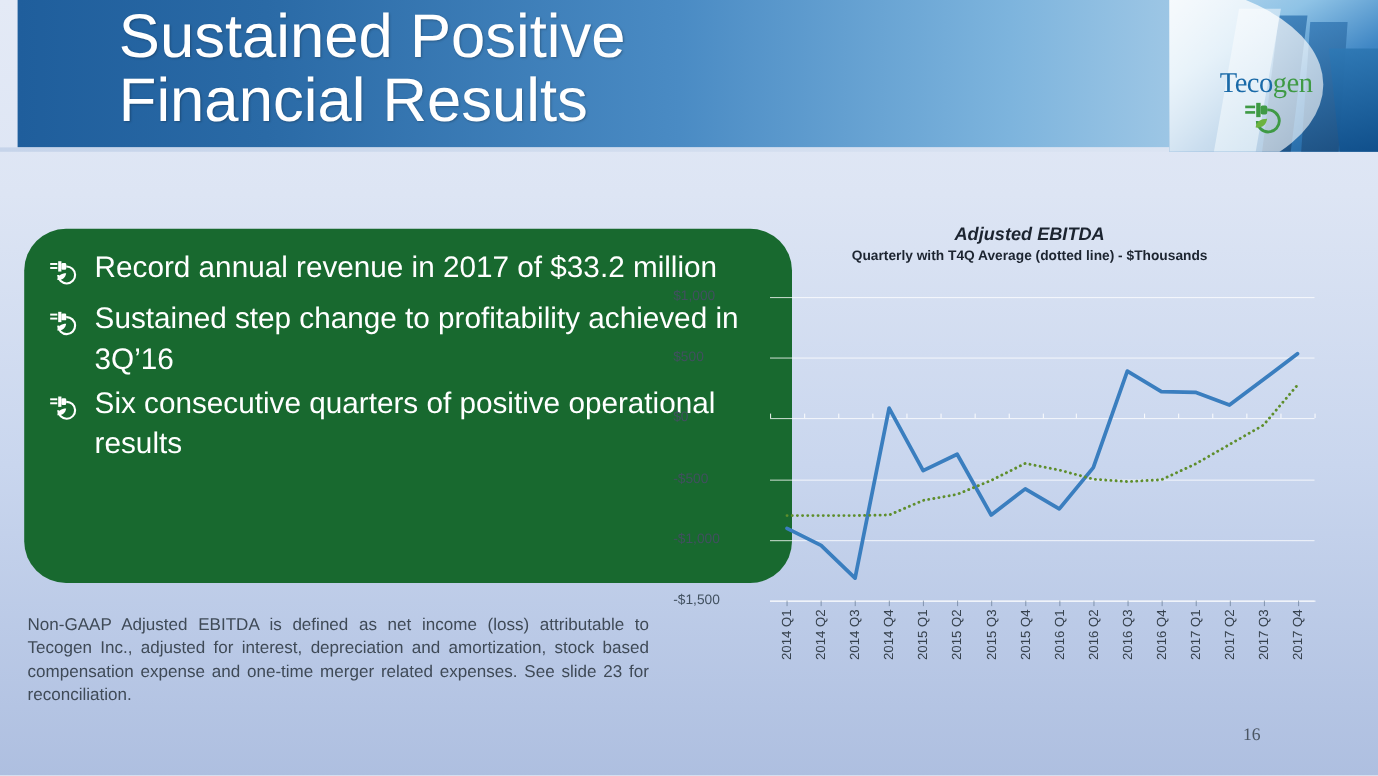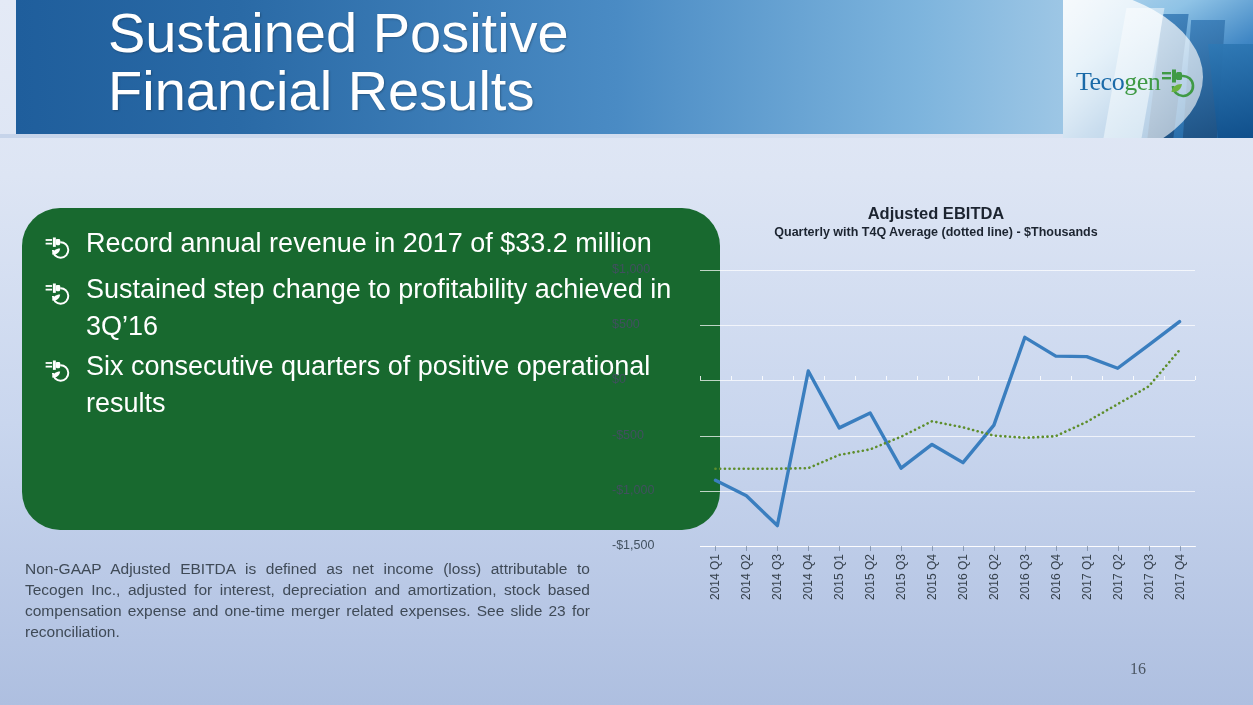--- a/index.html
+++ b/index.html
@@ -37,21 +37,21 @@
   .bldg { position: absolute; background: linear-gradient(160deg,#d7e9f6,#9cc6e4); opacity:.85; }
   .bldg.dark { background: linear-gradient(160deg,#3b7fba,#1d4f80); opacity:.9; }
   .bldg.glass { background: linear-gradient(170deg,#2f79b5,#0f4e8a); opacity:.95; }
   #logo-wash {
     position:absolute; left:-30px; top:-18px; width:170px; height:190px;
     border-radius: 0 100% 100% 0 / 0 50% 50% 0;
     background: linear-gradient(120deg, rgba(255,255,255,.92), rgba(255,255,255,.55));
   }
   #logo-mark {
     position:absolute; left:13px; top:63px; width:150px; height:38px;
-    display:flex; align-items:center;
+    display:flex; align-items:center;flex-direction:column;
   }
   #logo-word {
     font-family:"Liberation Serif", serif; font-size:26px; color:#1a6aa8;
     letter-spacing:-.5px; line-height:26px;
   }
   #logo-word .gen { color:#3f9a45; }
   #logo-glyph { margin-left:1px; position:relative; width:42px; height:34px; }
 
   
   #bullet-box {
@@ -76,21 +76,21 @@
   
   #page-number {
     position: absolute; left: 1130px; top: 660px;
     color: #4b5663; font-size: 16px; font-family: Liberation Serif, serif;
   }
 
   
   #chart { position: absolute; left: 636px; top: 196px; width: 600px; height: 430px; }
   #chart-title {
     position: absolute; left: 0; top: 8px; width: 600px; text-align: center;
-    color: #1c2430; font-size: 16.5px; font-weight: bold;
+    color: #1c2430; font-size: 16.5px; font-weight: bold; font-style: italic;
   }
   #chart-subtitle {
     position: absolute; left: 0; top: 29px; width: 600px; text-align: center;
     color: #1c2430; font-size: 12.5px; font-weight: bold;
   }
   #plot { position: absolute; left: 64px; top: 74px; width: 495px; height: 276px; }
   .gridline { position: absolute; left: 0; width: 495px; height: 1px; background: rgba(255,255,255,.72); }
   .ytick-label {
     position: absolute; right: 544px; width: 80px; text-align: left;
     color: #41505f; font-size: 12.5px; transform: translateY(-8px);

